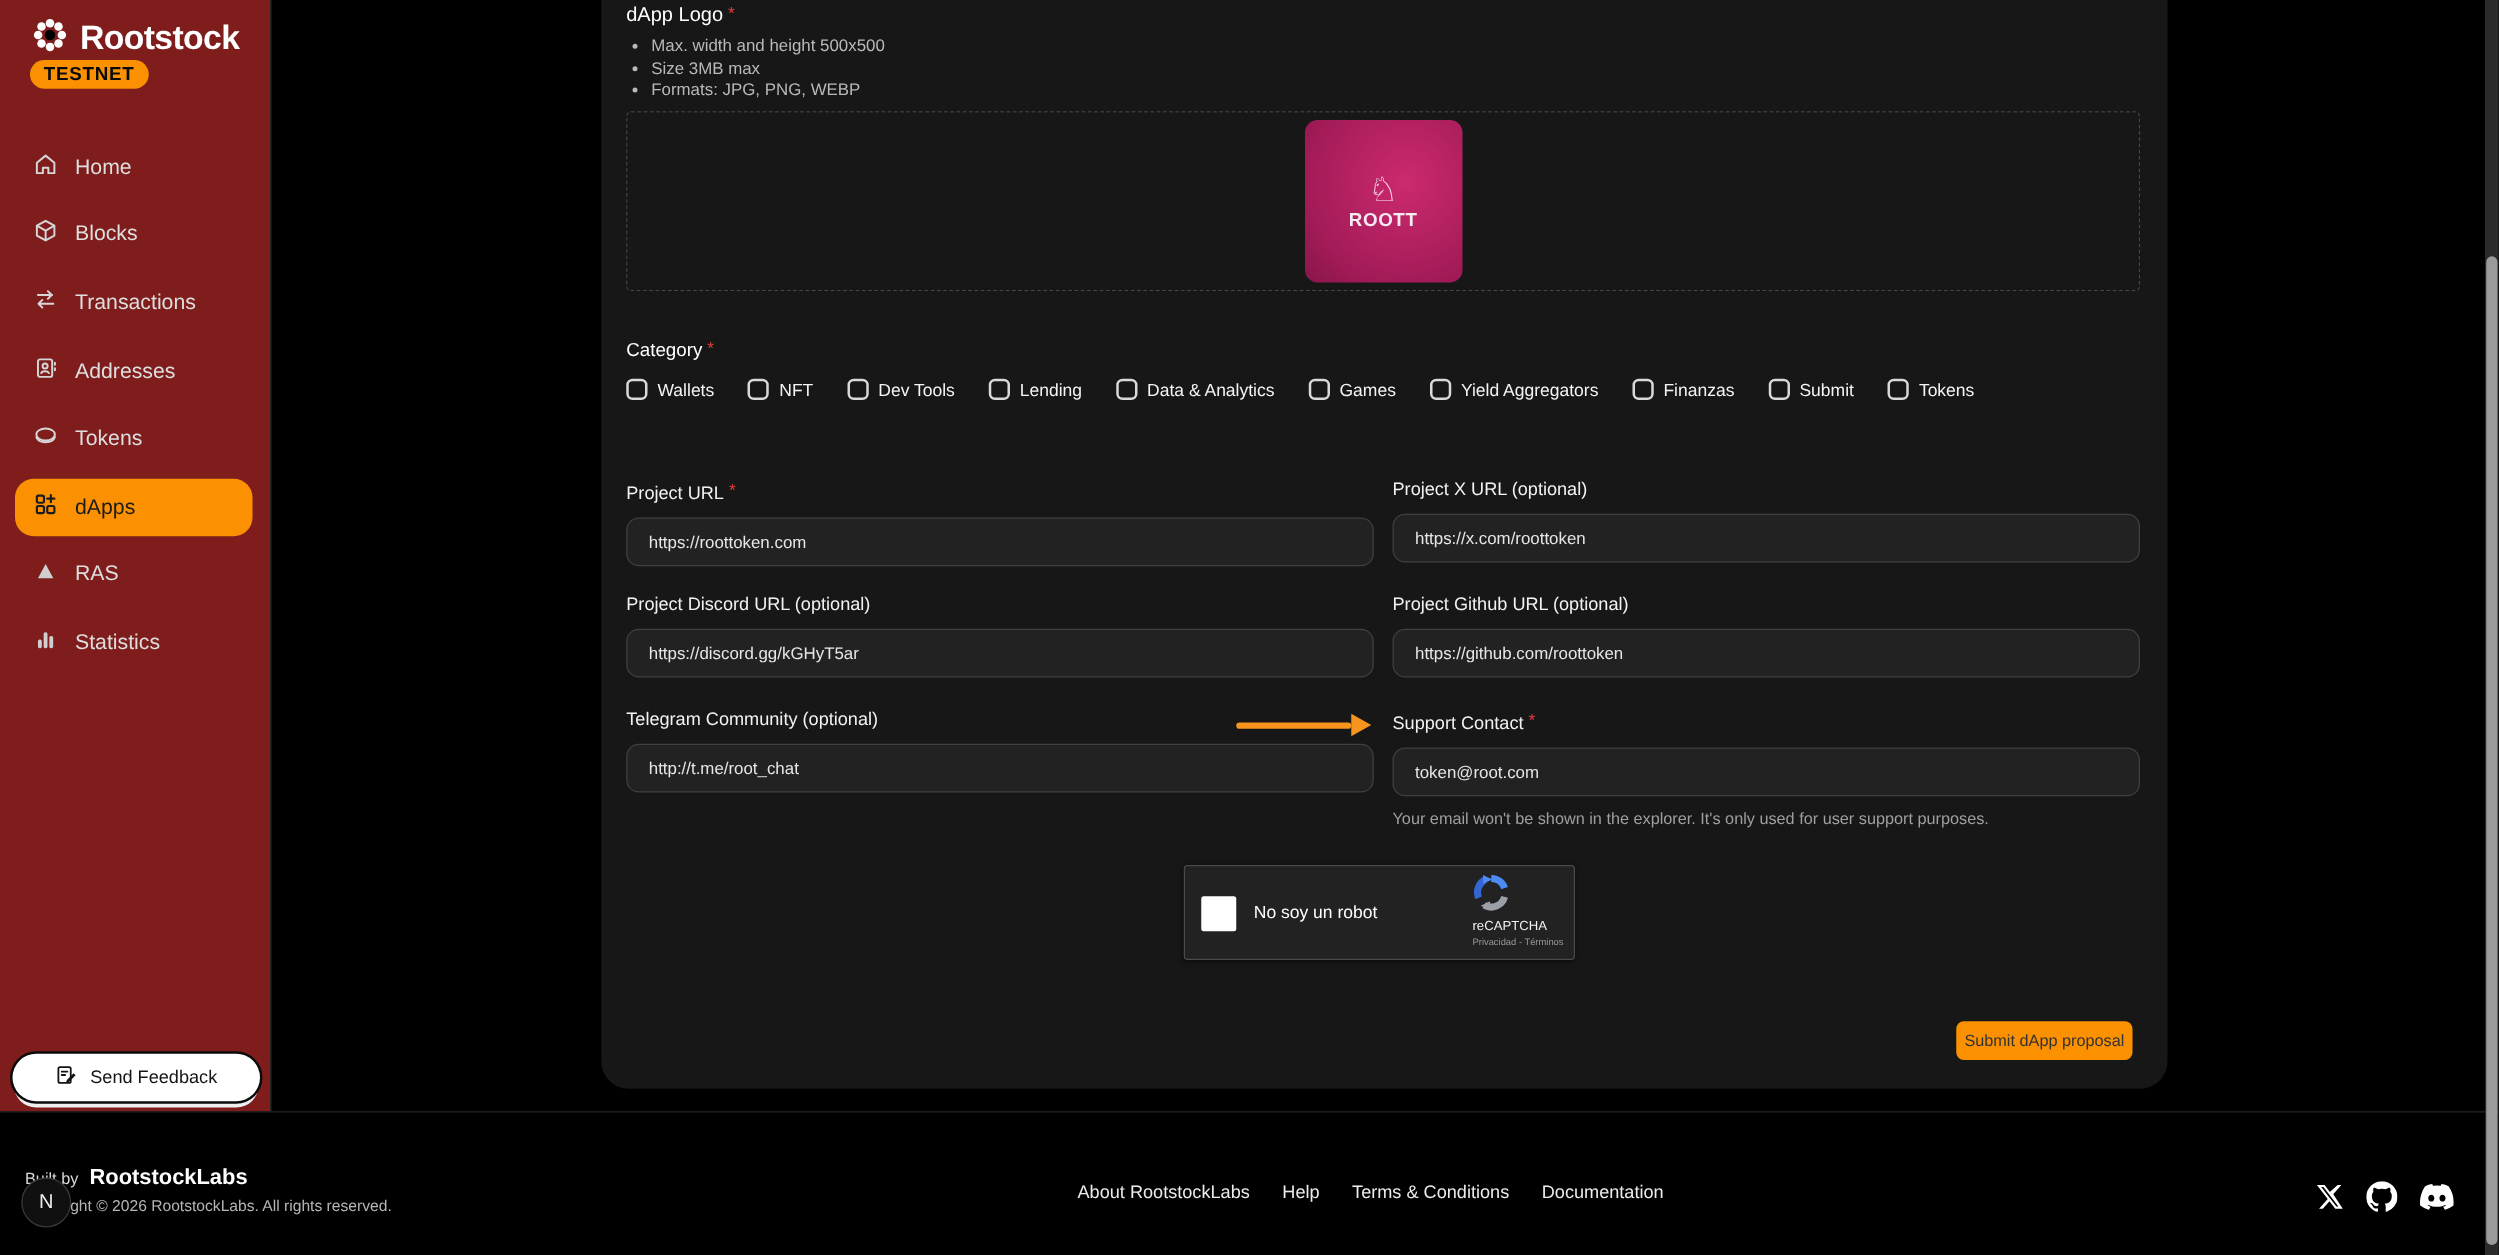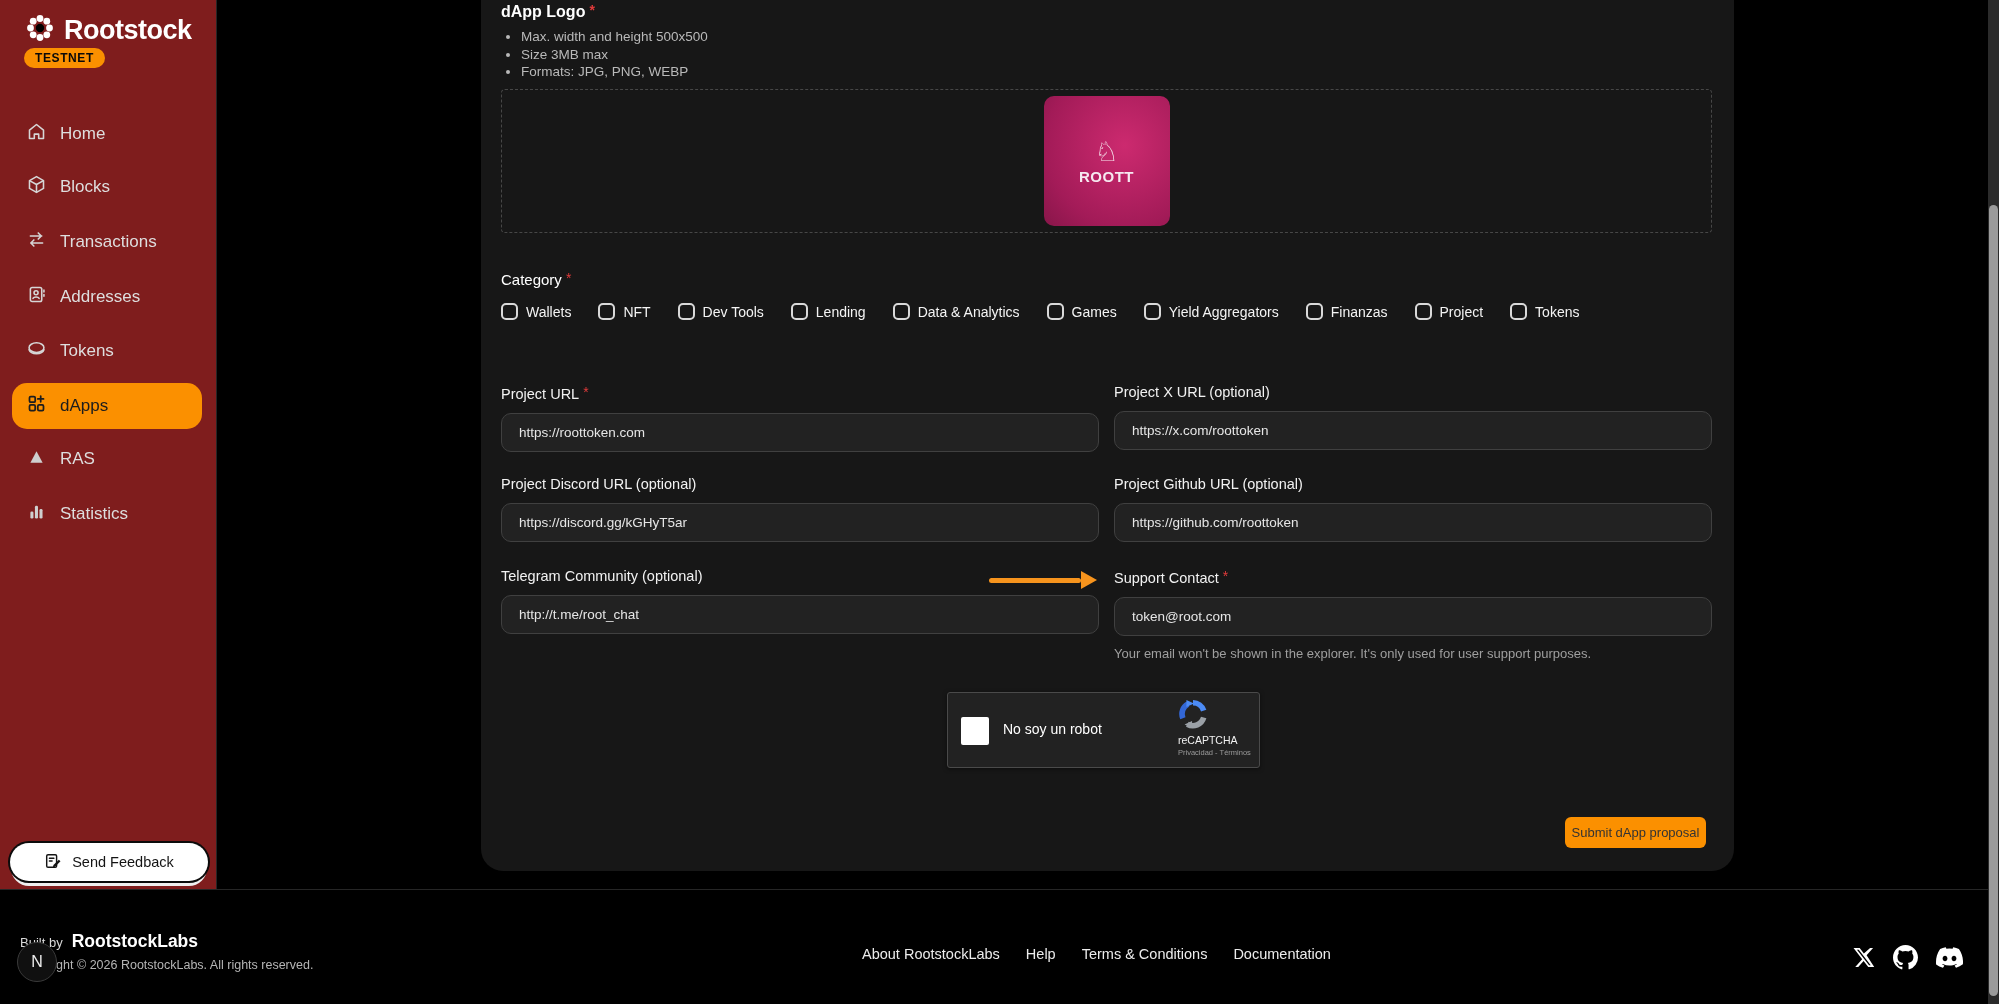--- a/index.html
+++ b/index.html
@@ -6,38 +6,38 @@
   html,body { background:#000; }
   body { width:1999px; height:1004px; position:relative; overflow:hidden;
          font-family:"Liberation Sans", sans-serif; color:#fff; }
 
   
   .sidebar { position:absolute; left:0; top:0; width:217px; height:889px;
              background:#7f1d1d; border-right:1px solid #262626; }
   .brand { position:absolute; left:24px; top:12px; display:flex; align-items:center; gap:8px; }
   .brand-name { font-size:27px; font-weight:bold; letter-spacing:-0.5px; color:#fff; }
   .testnet-badge { position:absolute; left:24px; top:48px; background:#fb9000; color:#0a0a0a;
-                   font-size:12px; font-weight:bold; letter-spacing:.6px;
+                   font-size:15px; font-weight:bold; letter-spacing:.6px;
                    padding:3px 11px; border-radius:999px; }
   .nav-item { position:absolute; left:12px; width:190px; height:46px;
               display:flex; align-items:center; gap:13px; padding-left:14px;
               color:#dedede; font-size:17px; border-radius:15px; cursor:pointer; }
   .nav-item svg { flex:0 0 auto; }
   .nav-item.active { background:#fb9000; color:#1d1d1d; font-weight:500; }
 
   .feedback-btn { position:absolute; left:10px; top:843px; width:198px; height:38px;
                   background:#fff; border-radius:20px; display:flex; align-items:center;
                   justify-content:center; gap:10px; color:#141414; font-size:14.5px;
                   font-weight:500; box-shadow:0 0 0 2px #0b0b0b, 0 6px 0 -1px #efefef; }
 
   
   .card { position:absolute; left:481px; top:0; width:1253px; height:871px;
           background:#171717; border-radius:0 0 22px 22px; }
 
-  .section-label { position:absolute; font-size:16px; font-weight:700; color:#fff;text-align:right; }
+  .section-label { position:absolute; font-size:16px; font-weight:400; color:#fff;text-align:right; }
   .req { color:#e23b3b; margin-left:4px; font-size:14px; vertical-align:2px; }
 
   .logo-bullets { position:absolute; left:40px; top:28px; list-style:disc;
                   color:#b9b9b9; font-size:13.5px; line-height:17.5px; }
   .upload-box { position:absolute; left:20px; top:89px; width:1211px; height:144px;
                 border:1px dashed #474747; border-radius:4px;
                 display:flex; align-items:center; justify-content:center; }
   .logo-tile { width:126px; height:130px; border-radius:10px;
                background:radial-gradient(130% 130% at 64% 38%, #cc2a6f 0%, #a31b58 48%, #5e0e33 100%);
                display:flex; flex-direction:column; align-items:center; justify-content:center; gap:2px; }
@@ -265,21 +265,21 @@
     <span class="cat-opt">
         <span class="checkbox"></span>
         <span>Yield Aggregators</span>
       </span>
     <span class="cat-opt">
         <span class="checkbox"></span>
         <span>Finanzas</span>
       </span>
     <span class="cat-opt">
         <span class="checkbox"></span>
-        <span>Project</span>
+        <span>Submit</span>
       </span>
     <span class="cat-opt">
         <span class="checkbox"></span>
         <span>Tokens</span>
       </span>
   </div>
 
   <div class="field f0">
     <label><span>Project URL</span><span class="req">*</span></label>
     <input type="text" value="https://roottoken.com" style="">

